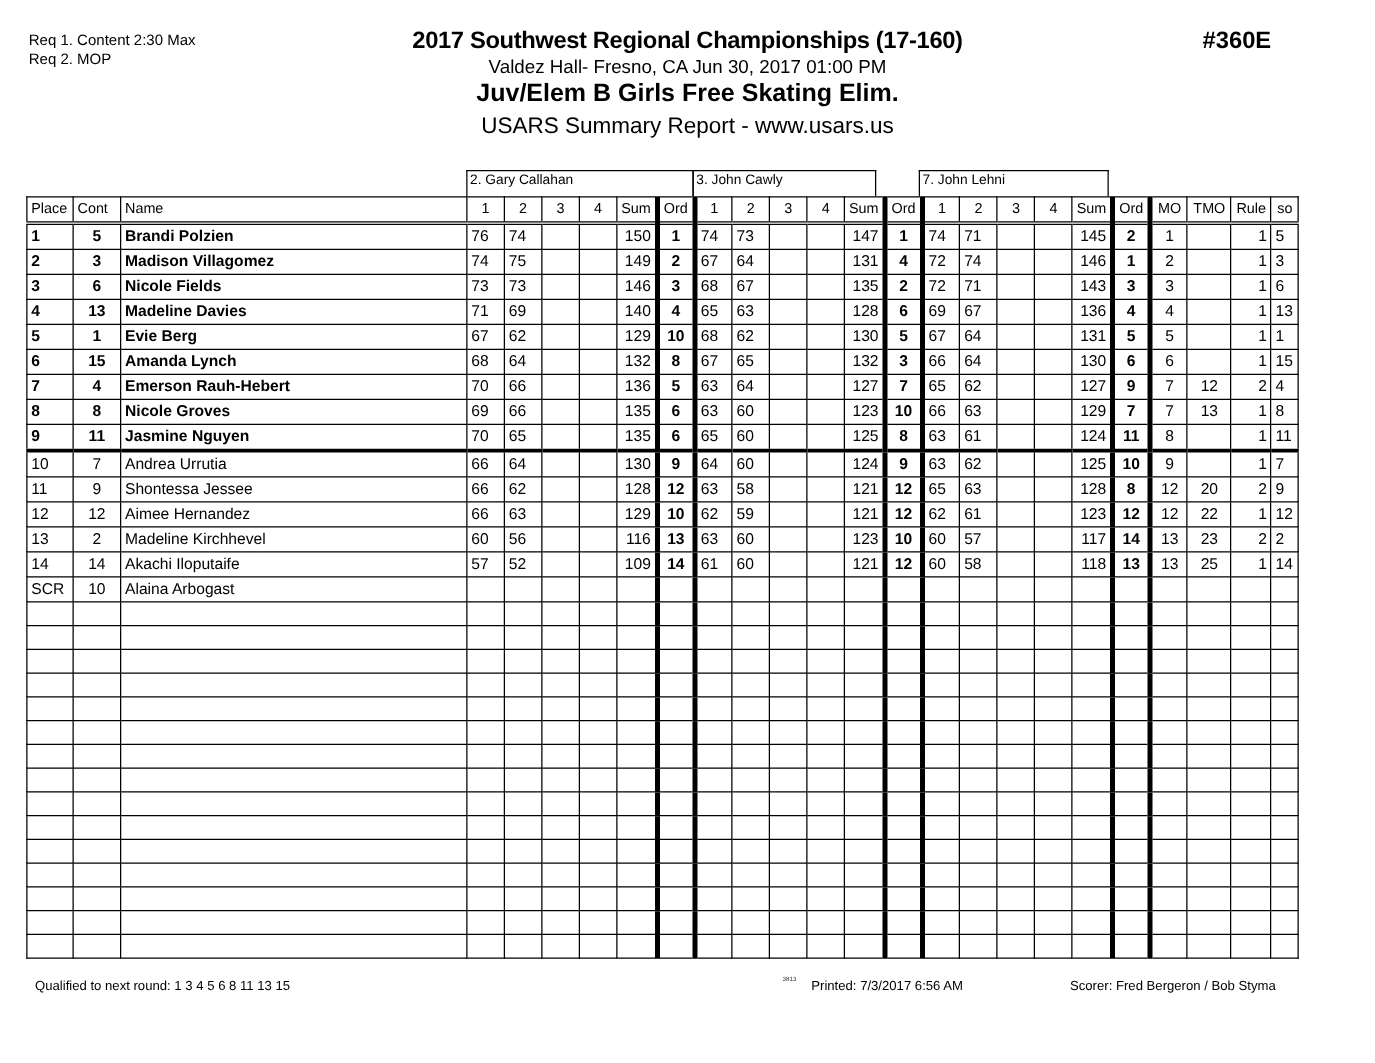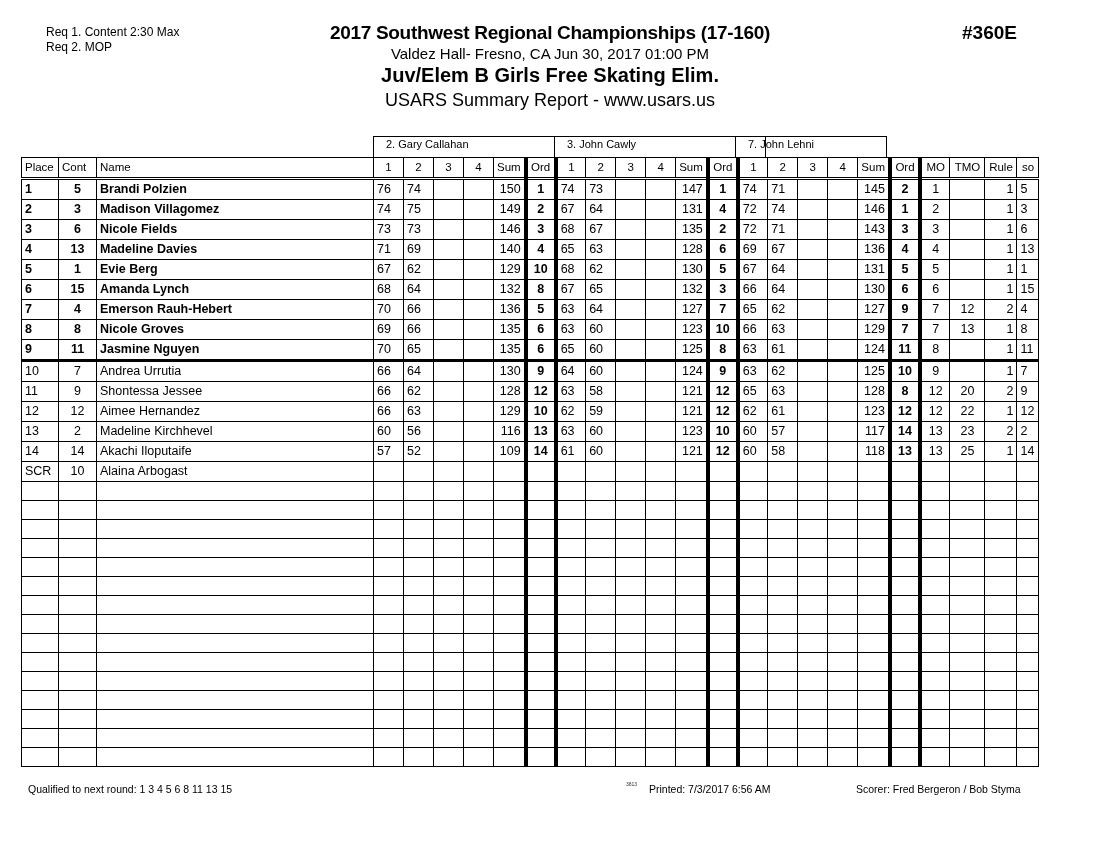--- a/index.html
+++ b/index.html
@@ -1,27 +1,27 @@
 <!DOCTYPE html>
 <html><head>
 <meta charset="utf-8">
 <style>
   html, body { margin: 0; padding: 0; background: #ffffff; }
   body { width: 1100px; height: 850px; position: relative; overflow: hidden;
          font-family: "Liberation Sans", sans-serif; color: #000; }
-  .req { position: absolute; left: 23px; font-size: 12px; line-height: 15px; margin-left: 23px; }
+  .req { position: absolute; left: 23px; font-size: 12px; line-height: 15px; }
   .title-block { position: absolute; left: 250px; width: 600px; text-align: center; }
   .t1 { position: absolute; top: 22px; left: 0; width: 600px; font-size: 19px; font-weight: bold; letter-spacing: -0.3px; }
   .t2 { position: absolute; top: 45px; left: 0; width: 600px; font-size: 15px; }
   .t3 { position: absolute; top: 64px; left: 0; width: 600px; font-size: 20px; font-weight: bold; }
   .t4 { position: absolute; top: 90px; left: 0; width: 600px; font-size: 18px; }
   .event-no { position: absolute; top: 22px; left: 962px; font-size: 19px; font-weight: bold; }
 
   .judge-head { position: absolute; top: 136px; height: 21px; border: 1px solid #000; border-bottom: none;
-                font-size: 11px; line-height: 14px; padding-left: 12px; box-sizing: border-box; }
+                font-size: 11px; line-height: 14px; padding-left: 2px; box-sizing: border-box; }
 
   table.grid { position: absolute; left: 21px; top: 157px; border-collapse: collapse; table-layout: fixed; padding-left: 12px; }
   table.grid td { border: 1px solid #000; height: 19px; padding: 0 3px; font-size: 12.5px; line-height: 19px;
                   overflow: hidden; white-space: nowrap; box-sizing: border-box; }
   table.grid tr.hdr td { font-size: 11.5px; border-bottom: 3px double #000; }
   table.grid td.c { text-align: center; }
   table.grid td.r { text-align: right; }
   table.grid td.b { font-weight: bold; }
   table.grid td.thickL { border-left: 4px solid #000; }
   table.grid td.thickR { border-right: 4px solid #000; }
@@ -39,21 +39,21 @@
 
 <div class="title-block">
   <div class="t1">2017 Southwest Regional Championships (17-160)</div>
   <div class="t2">Valdez Hall- Fresno, CA  Jun 30, 2017  01:00 PM</div>
   <div class="t3">Juv/Elem B Girls Free Skating Elim.</div>
   <div class="t4">USARS Summary Report - www.usars.us</div>
 </div>
 <div class="event-no">#360E</div>
 
 <div class="judge-head" style="left:373px;width:182px;">2.  Gary Callahan</div>
-<div class="judge-head" style="left:554px;width:212px;">3.  John Cawly</div>
+<div class="judge-head" style="left:554px;width:147px;">3.  John Cawly</div>
 <div class="judge-head" style="left:735px;width:152px;">7.  John Lehni</div>
 
 <table class="grid">
   <colgroup>
     <col style="width:37px">
       <col style="width:38px">
       <col style="width:277px">
     <col style="width:30px">
       <col style="width:30px">
       <col style="width:30px">

